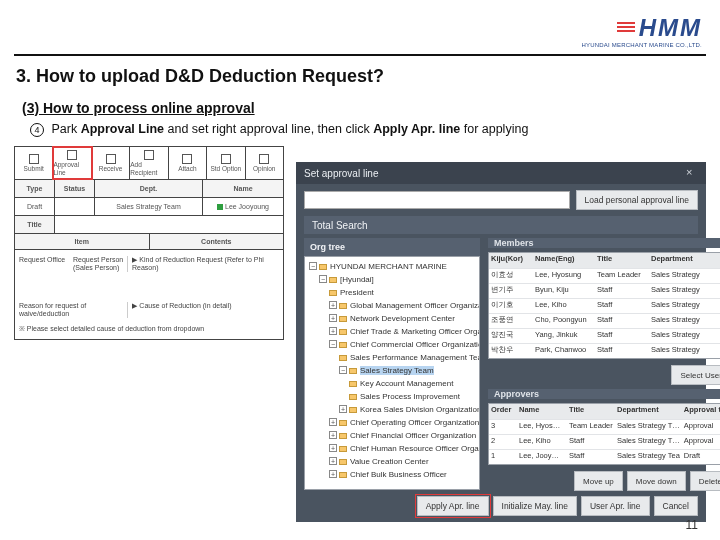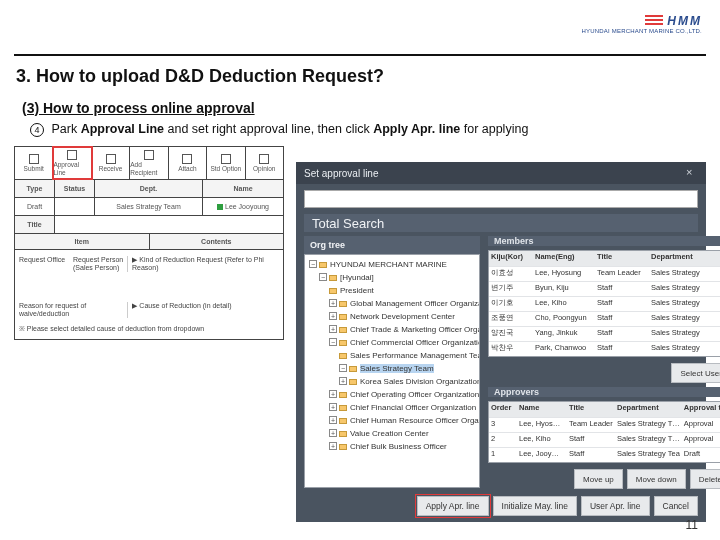--- a/index.html
+++ b/index.html
@@ -2,21 +2,21 @@
 <html><head>
 <meta charset="utf-8">
 <style>
   * { box-sizing: border-box; margin: 0; padding: 0; }
   html, body { width: 720px; height: 540px; font-family: Arial, Helvetica, sans-serif; background: #fff; overflow: hidden; }
   .page { position: relative; width: 720px; height: 540px; }
 
   
   .hdr { position: absolute; top: 0; left: 0; right: 0; height: 56px; }
   .logo { position: absolute; right: 18px; top: 14px; display: flex; flex-direction: column; align-items: flex-end; }
-  .logo-main { font-size: 12px; font-weight: 900; font-style: italic; color: #2a4b8d; letter-spacing: 2px; display: flex; align-items: center; }
+  .logo-main { font-size: 24px; font-weight: 900; font-style: italic; color: #2a4b8d; letter-spacing: 2px; display: flex; align-items: center; }
   .logo-bar { width: 18px; height: 2px; background: #e03a3a; margin-bottom: 2px; }
   .logo-sub { font-size: 6px; color: #2a4b8d; letter-spacing: 0.2px; }
   .rule { position: absolute; top: 54px; left: 14px; right: 14px; height: 2px; background: #111; }
 
   
   .title { position: absolute; top: 66px; left: 16px; font-size: 18px; font-weight: 700; color: #111; }
   .subtitle { position: absolute; top: 100px; left: 22px; font-size: 14px; font-weight: 700; color: #111; text-decoration: underline; }
   .step { position: absolute; top: 122px; left: 30px; font-size: 12.5px; color: #111; }
   .circnum { display: inline-block; width: 14px; height: 14px; border: 1px solid #111; border-radius: 50%; font-size: 9px; line-height: 13px; text-align: center; margin-right: 4px; vertical-align: middle; }
   .step b { font-weight: 700; }
@@ -40,21 +40,21 @@
   .form-val { flex: 1; font-size: 7px; color: #444; border-left: 1px solid #ccc; padding-left: 4px; }
   .note { font-size: 7px; color: #444; margin-top: 6px; }
 
   
   .modal { position: absolute; top: 146px; left: 296px; width: 410px; height: 360px; background: #4a5460; color: #dfe3e8; font-size: 9px; margin-top: 16px; }
   .m-titlebar { height: 22px; background: #3b434e; display: flex; align-items: center; justify-content: space-between; padding: 0 8px; font-size: 10px; color: #eaeef2; }
   .m-close { width: 12px; height: 12px; color: #cfd4da; font-size: 11px; line-height: 11px; }
   .m-top { display: flex; align-items: center; padding: 6px 8px; gap: 6px; }
   .m-search { flex: 1; height: 18px; background: #fff; border: 1px solid #aaa; }
   .m-btn { height: 20px; padding: 0 8px; background: #e8eaec; border: 1px solid #b8bcc1; color: #333; font-size: 8.5px; display: flex; align-items: center; }
-  .m-total { margin: 0 8px 4px; height: 18px; background: #566170; display: flex; align-items: center; padding-left: 8px; color: #f0f2f5; font-size: 13px; }
+  .m-total { margin: 0 8px 4px; height: 18px; background: #566170; display: flex; align-items: center; padding-left: 8px; color: #f0f2f5; font-size: 10px; }
   .m-body { display: flex; gap: 8px; padding: 0 8px 6px; height: 258px; }
   .m-tree-wrap { width: 176px; display: flex; flex-direction: column; }
   .m-tree-h { height: 18px; background: #566170; color: #f0f2f5; display: flex; align-items: center; padding-left: 6px; font-size: 9px; font-weight: 600; }
   .m-tree { flex: 1; background: #fff; border: 1px solid #9aa0a8; color: #333; overflow: hidden; padding: 3px 2px; }
   .m-tree ul { list-style: none; padding-left: 10px; }
   .m-tree > ul { padding-left: 2px; }
   .m-tree li { font-size: 8px; white-space: nowrap; line-height: 13px; }
   .folder { display: inline-block; width: 8px; height: 6px; background: #f7c76b; border: 1px solid #c79a3a; margin-right: 3px; vertical-align: middle; }
   .tog { display: inline-block; width: 8px; height: 8px; border: 1px solid #888; font-size: 7px; line-height: 7px; text-align: center; margin-right: 2px; color: #555; }
   .tree-sel { background: #b7d4f0; }
@@ -166,39 +166,44 @@
   </div>
 </div>
 
 <div class="modal">
   <div class="m-titlebar">
     <span>Set approval line</span>
     <span class="m-close">×</span>
   </div>
   <div class="m-top">
     <div class="m-search" placeholder=""></div>
+    <div class="m-btn">Load personal approval line</div>
   </div>
   <div class="m-total">Total Search</div>
   <div class="m-body">
     <div class="m-tree-wrap">
       <div class="m-tree-h">Org tree</div>
       <div class="m-tree">
         <ul>
           <li><span class="tog">−</span><span class="folder"></span><span>HYUNDAI MERCHANT MARINE</span>
             <ul>
               <li><span class="tog">−</span><span class="folder"></span><span>[Hyundai]</span>
                 <ul>
                   <li><span class="folder"></span><span>President</span></li>
                   <li><span class="tog">+</span><span class="folder"></span><span>Global Management Officer Organization</span></li>
                   <li><span class="tog">+</span><span class="folder"></span><span>Network Development Center</span></li>
                   <li><span class="tog">+</span><span class="folder"></span><span>Chief Trade &amp; Marketing Officer Organization</span></li>
                   <li><span class="tog">−</span><span class="folder"></span><span>Chief Commercial Officer Organization</span>
                     <ul>
                       <li><span class="folder"></span><span>Sales Performance Management Team</span></li>
                       <li><span class="tog">−</span><span class="folder"></span><span class="tree-sel">Sales Strategy Team</span>
+                        <ul>
+                          <li><span class="folder"></span><span>Key Account Management</span></li>
+                          <li><span class="folder"></span><span>Sales Process Improvement</span></li>
+                        </ul>
                       </li>
                       <li><span class="tog">+</span><span class="folder"></span><span>Korea Sales Division Organization</span></li>
                     </ul>
                   </li>
                   <li><span class="tog">+</span><span class="folder"></span><span>Chief Operating Officer Organization</span></li>
                   <li><span class="tog">+</span><span class="folder"></span><span>Chief Financial Officer Organization</span></li>
                   <li><span class="tog">+</span><span class="folder"></span><span>Chief Human Resource Officer Organization</span></li>
                   <li><span class="tog">+</span><span class="folder"></span><span>Value Creation Center</span></li>
                   <li><span class="tog">+</span><span class="folder"></span><span>Chief Bulk Business Officer</span></li>
                 </ul>

